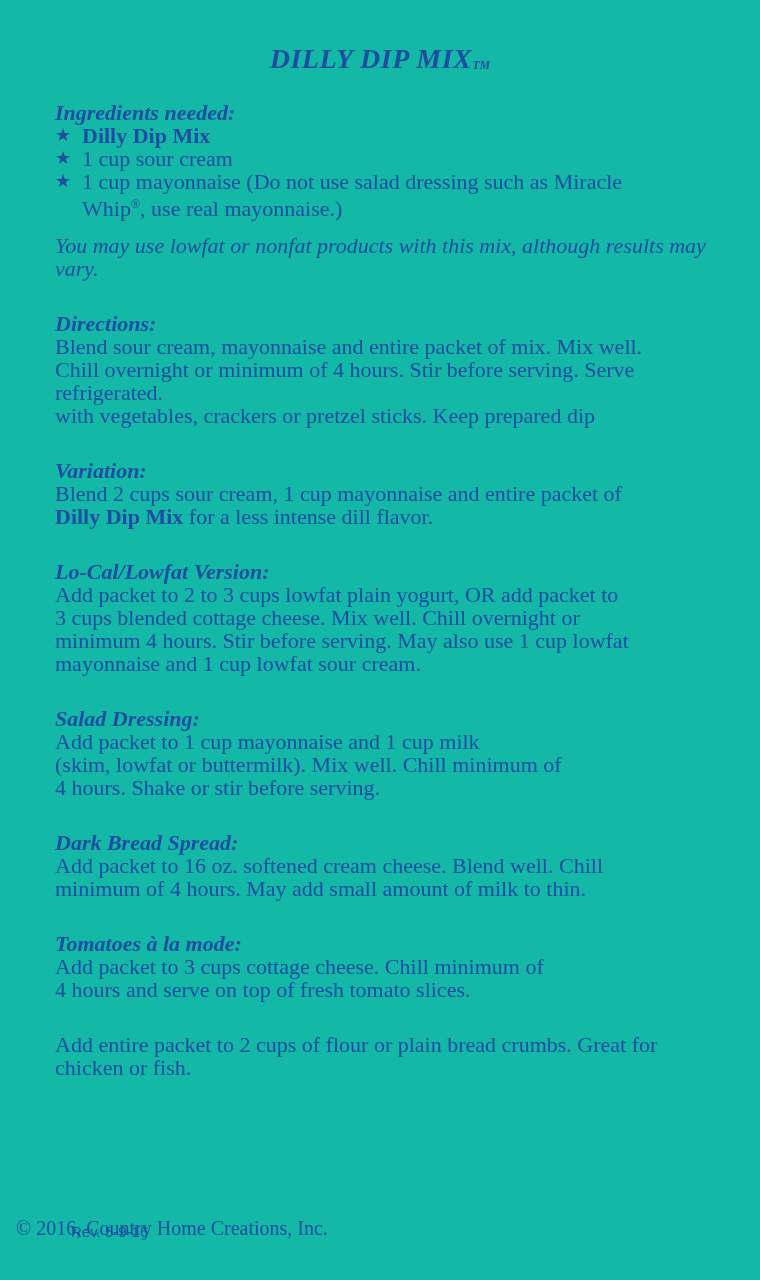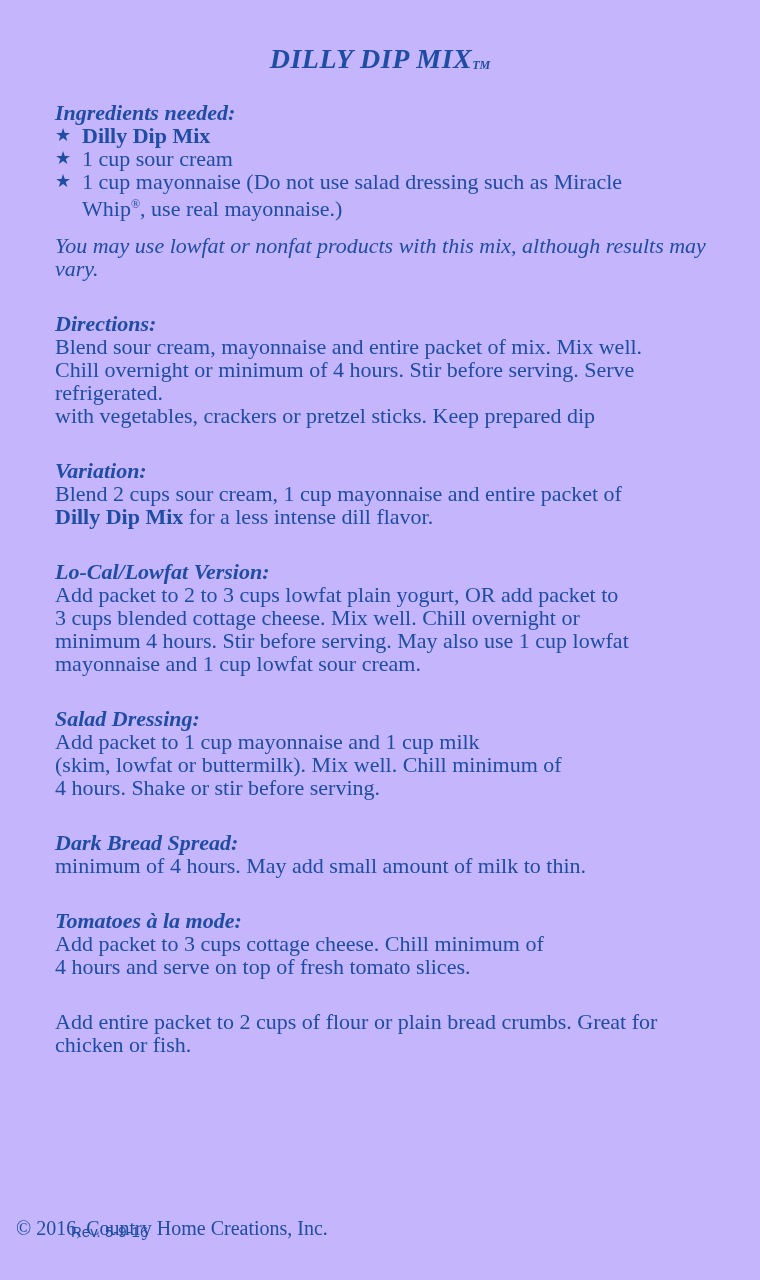--- a/index.html
+++ b/index.html
@@ -1,20 +1,20 @@
 <!DOCTYPE html>
 <html><head>
 <meta charset="utf-8">
 <style>
   html, body { margin: 0; padding: 0; background: #ffffff; }
   .card {
     position: relative;
     width: 760px;
     height: 1280px;
-    background: #c4b5fd;
+    background: #14b8a6;
     color: #1e4da3;
     font-family: "Liberation Serif", serif;
     font-size: 22px;
     line-height: 23px;
     overflow: hidden;
   }
   .content {
     box-sizing: border-box;
     width: 760px;
     padding: 44px 0 0 55px;
@@ -149,20 +149,21 @@
     <div class="heading">Salad Dressing:</div>
     <div class="body">
             <div class="line">Add packet to 1 cup mayonnaise and 1 cup milk</div>
             <div class="line">(skim, lowfat or buttermilk). Mix well. Chill minimum of</div>
             <div class="line">4 hours. Shake or stir before serving.</div>
           </div>
   </div>
         <div class="section">
     <div class="heading">Dark Bread Spread:</div>
     <div class="body">
+            <div class="line">Add packet to 16 oz. softened cream cheese. Blend well. Chill</div>
             <div class="line">minimum of 4 hours. May add small amount of milk to thin.</div>
           </div>
   </div>
         <div class="section">
     <div class="heading">Tomatoes à la mode:</div>
     <div class="body">
             <div class="line">Add packet to 3 cups cottage cheese. Chill minimum of</div>
             <div class="line">4 hours and serve on top of fresh tomato slices.</div>
           </div>
   </div>

